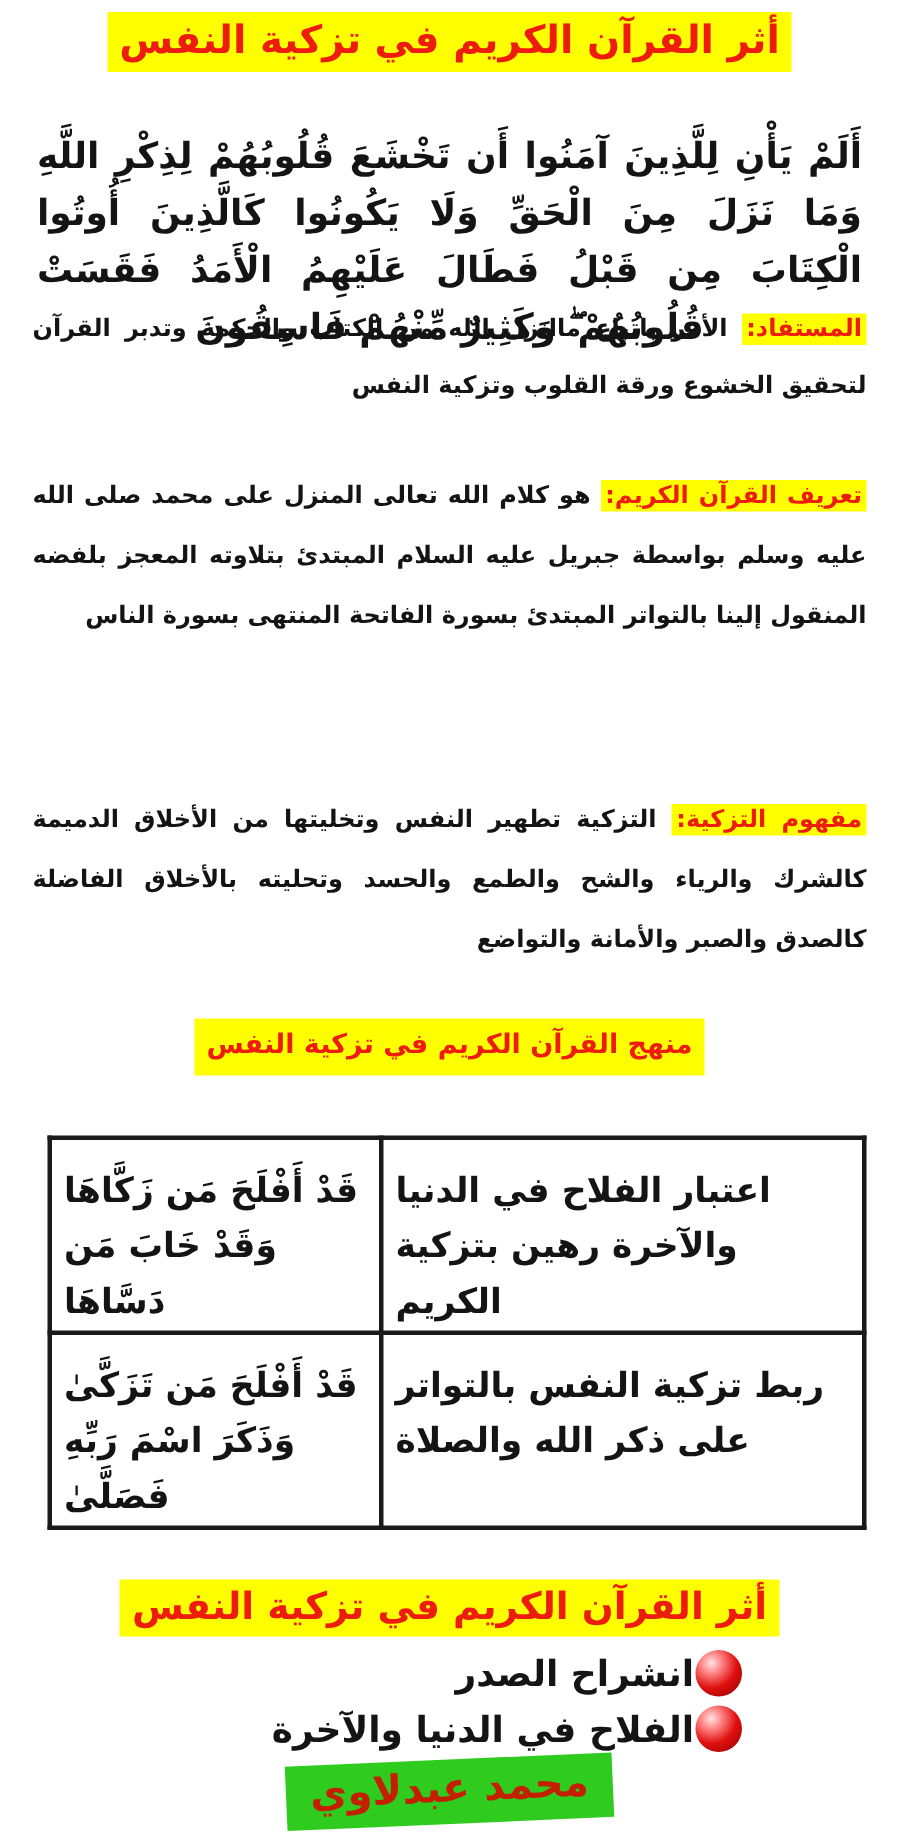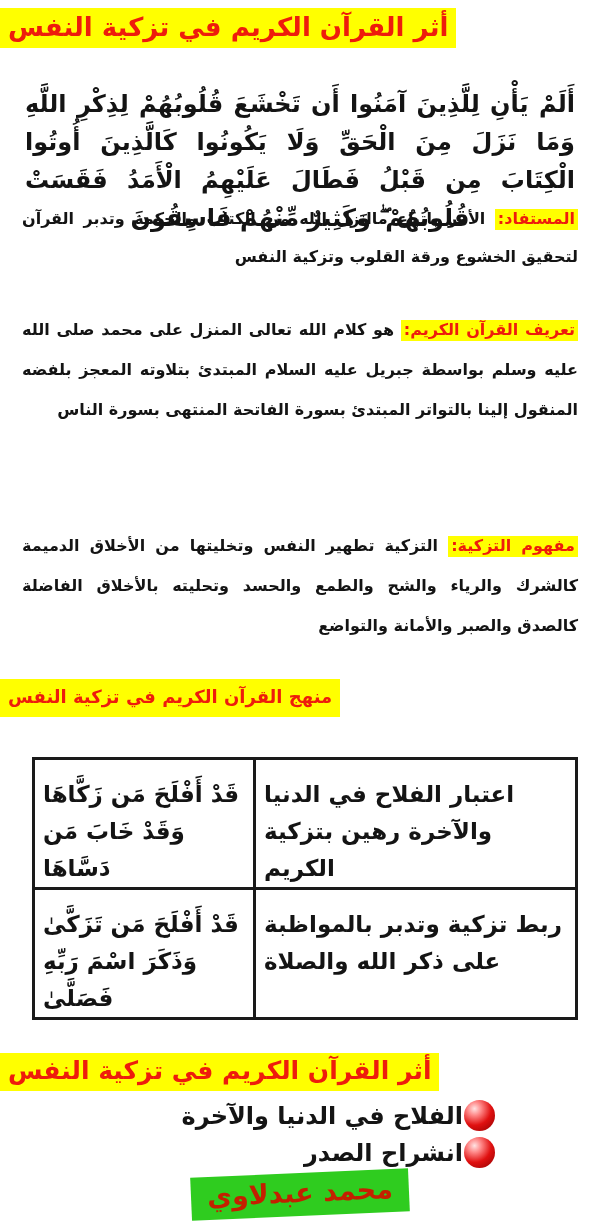--- a/index.html
+++ b/index.html
@@ -12,21 +12,21 @@
   }
   *{box-sizing:border-box;margin:0;padding:0;}
   html,body{width:600px;height:1222px;overflow:hidden;}
   body{
     background:#ffffff;
     font-family:"DejaVu Sans","Liberation Sans",sans-serif;
     font-weight:bold;
     color:var(--text-black);
     direction:rtl;
   }
-  .center{text-align:left;}
+  .center{text-align:center;}
   .hl{
     background:var(--highlight-yellow);
     color:var(--heading-red);
     padding:2px 8px 4px;
     display:inline-block;
   }
   .label-hl{
     background:var(--highlight-yellow);
     color:var(--heading-red);
     padding:0 3px 2px;
@@ -124,36 +124,36 @@
   <colgroup>
       <col class="c-point">
       <col class="c-verse">
     </colgroup>
   <tbody>
       <tr class="row-1">
     <td>اعتبار الفلاح في الدنيا والآخرة رهين بتزكية الكريم</td>
     <td>قَدْ أَفْلَحَ مَن زَكَّاهَا وَقَدْ خَابَ مَن دَسَّاهَا</td>
   </tr>
   <tr class="row-2">
-    <td>ربط تزكية وتدبر بالمواظبة على ذكر الله والصلاة</td>
+    <td>ربط تزكية النفس بالتواتر على ذكر الله والصلاة</td>
     <td>قَدْ أَفْلَحَ مَن تَزَكَّىٰ وَذَكَرَ اسْمَ رَبِّهِ فَصَلَّىٰ</td>
   </tr>
 </tbody>
   </table>
 
 <div class="effects-title center">
   <span class="hl">أثر القرآن الكريم في تزكية النفس</span>
 </div>
 
 <div class="effects-list">
   <div class="effect-item">
     <span class="ball"></span>
-    <span>الفلاح في الدنيا والآخرة</span>
+    <span>انشراح الصدر</span>
   </div>
   <div class="effect-item">
     <span class="ball"></span>
-    <span>انشراح الصدر</span>
+    <span>الفلاح في الدنيا والآخرة</span>
   </div>
 </div>
 
 <div class="signature-wrap">
   <span class="signature">محمد عبدلاوي</span>
 </div>
 
 </body></html>

